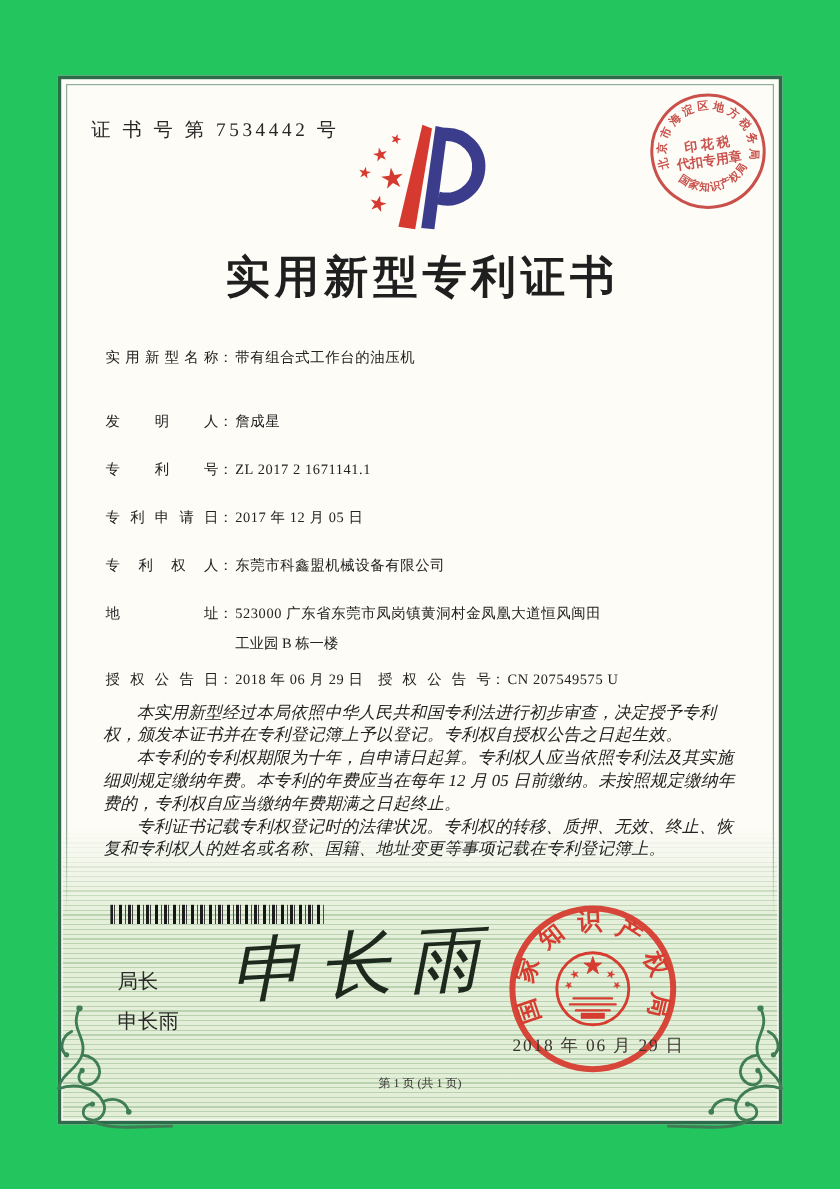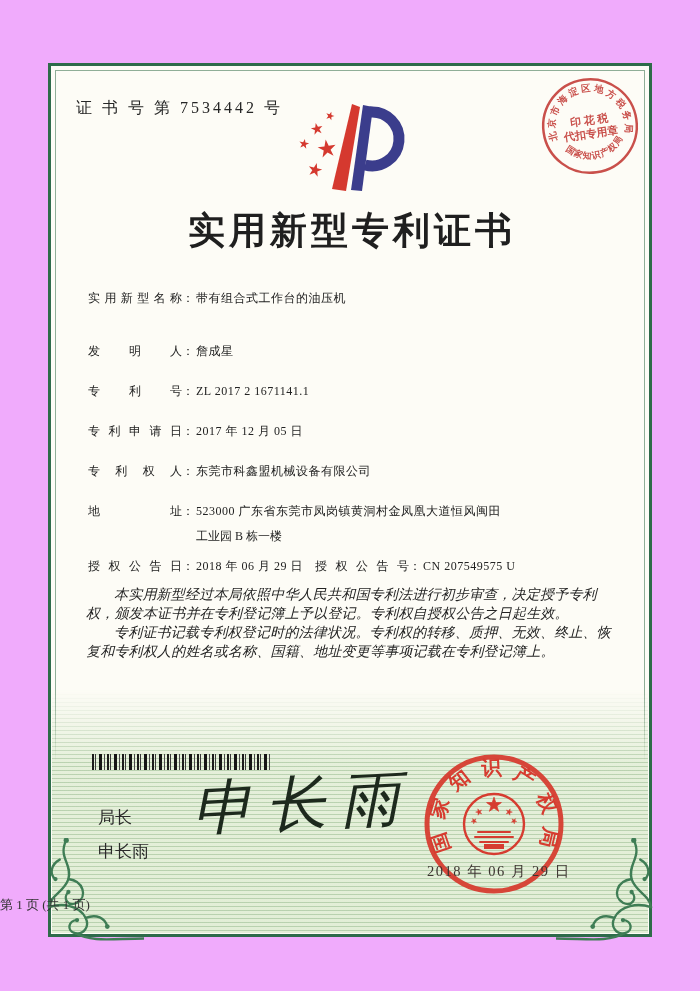--- a/index.html
+++ b/index.html
@@ -1,17 +1,17 @@
 <!DOCTYPE html>
 <html><head>
 <meta charset="utf-8">
 <style>
   * { box-sizing: border-box; margin: 0; padding: 0; }
   html,body { width:700px; height:991px; background:#ffffff; font-family:"Liberation Serif", serif; }
-  .paper { position:relative; width:700px; height:991px; background:#f0abfc; overflow:hidden; }
+  .paper { position:relative; width:700px; height:991px; background:#22c55e; overflow:hidden; }
 
   
   .frame { position:absolute; left:48px; top:63px; width:604px; height:874px;
            border:3px solid #2e6b4a; background:#fdfcf6; }
   .frame-inner { position:absolute; inset:4px; border:1px solid #8fae97; }
 
   
   .band { position:absolute; left:1px; right:1px; bottom:1px; height:243px;
           background:
             repeating-linear-gradient(to bottom, rgba(122,166,114,0.40) 0 1px, rgba(0,0,0,0) 1px 4px),
@@ -59,22 +59,22 @@
   .sig-title { position:absolute; left:98px;  top:806px; font-size:17px; color:#2a2a2a; font-family:"Liberation Sans",sans-serif; }
   .sig-name  { position:absolute; left:98px;  top:840px; font-size:17px; color:#2a2a2a; font-family:"Liberation Sans",sans-serif; }
   .autograph { position:absolute; left:192px; top:764px; font-size:60px; color:#1d291d;
                font-style:italic; letter-spacing:14px; transform:rotate(-3deg); white-space:nowrap; }
 
   
   .seal { position:absolute; left:420px; top:750px; }
   .seal-date { position:absolute; left:427px; top:862px; font-size:14.5px; letter-spacing:1.5px; color:#3c3430; }
 
   
-  .page-footer { position:absolute; left:0; top:896px; width:700px; text-align:left;
-                 font-size:13px; color:#333; }
+  .page-footer { position:absolute; left:0; top:896px; width:700px; text-align:center;
+                 font-size:10px; color:#333; }
 </style>
 </head>
 <body>
 
 <div class="paper">
 
   <div class="frame">
     <div class="frame-inner"></div>
     <div class="band"></div>
   </div>
@@ -173,20 +173,21 @@
         <span class="flabel">授权公告日</span><span class="fcolon">：</span><span class="fvalue">2018 年 06 月 29 日</span>
       </span>
       <span class="pair2">
         <span class="flabel">授权公告号</span><span class="fcolon">：</span><span class="fvalue">CN 207549575 U</span>
       </span>
     </div>
   </div>
 
   <div class="paras">
     <p class="para">本实用新型经过本局依照中华人民共和国专利法进行初步审查，决定授予专利权，颁发本证书并在专利登记簿上予以登记。专利权自授权公告之日起生效。</p>
+    <p class="para">本专利的专利权期限为十年，自申请日起算。专利权人应当依照专利法及其实施细则规定缴纳年费。本专利的年费应当在每年 12 月 05 日前缴纳。未按照规定缴纳年费的，专利权自应当缴纳年费期满之日起终止。</p>
     <p class="para">专利证书记载专利权登记时的法律状况。专利权的转移、质押、无效、终止、恢复和专利权人的姓名或名称、国籍、地址变更等事项记载在专利登记簿上。</p>
   </div>
 
   <div class="barcode"></div>
 
   <div class="sig-title">局长</div>
   <div class="sig-name">申长雨</div>
   <div class="autograph">申长雨</div>
 
   <svg class="seal" width="148" height="148" viewBox="0 0 148 148">

